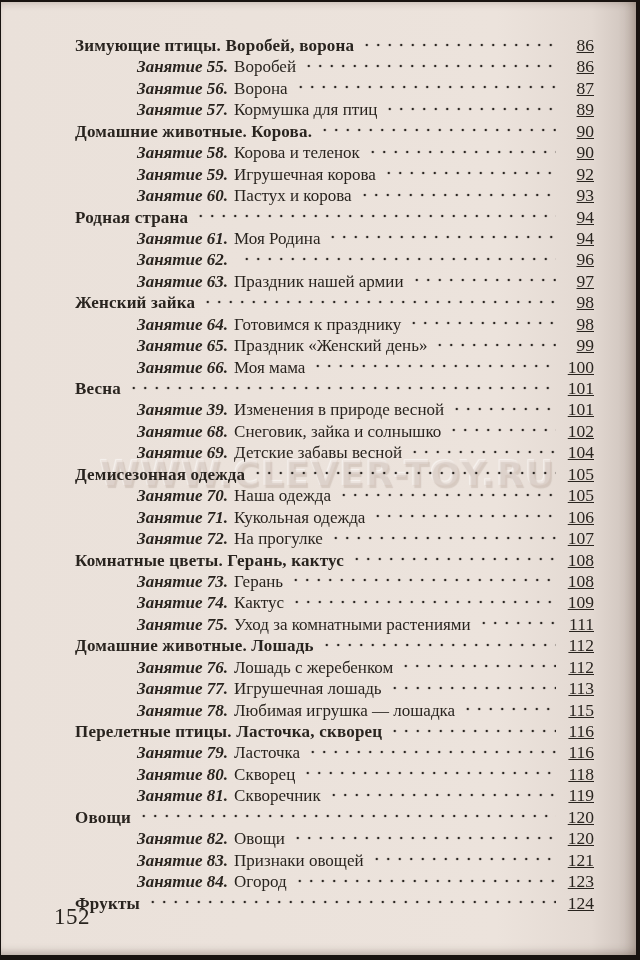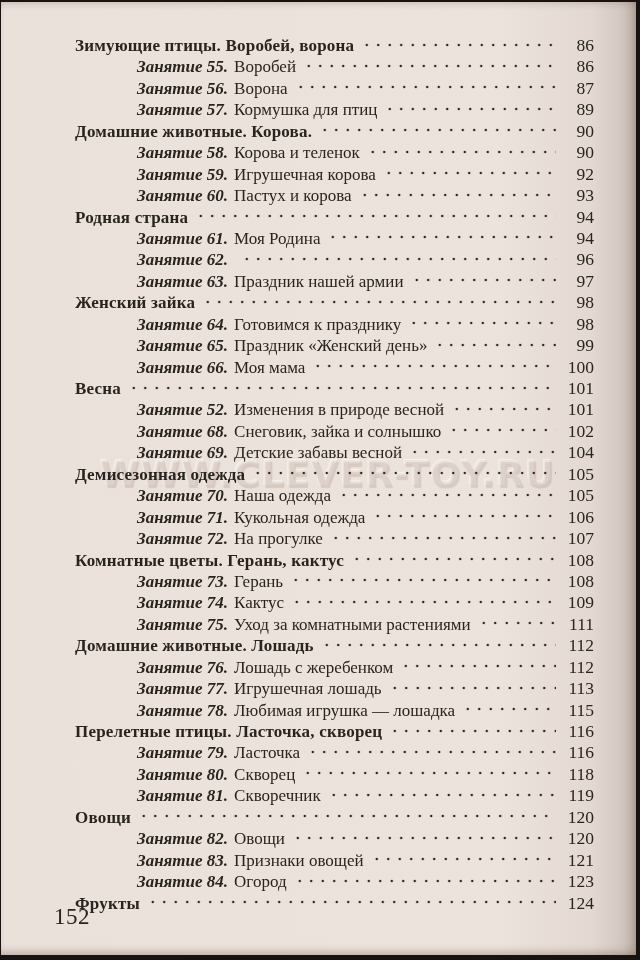--- a/index.html
+++ b/index.html
@@ -35,20 +35,21 @@
     height:13px;               
     margin:0 4px 0 7px;
     background-image:radial-gradient(circle,#2b2622 1.25px,rgba(0,0,0,0) 1.55px);
     background-size:11.5px 11.5px;
     background-repeat:repeat-x;
     background-position:left bottom 1px;
   }
   .pageref{
     flex:0 0 auto;min-width:34px;text-align:right;
     font-size:17.5px;
+    text-decoration:underline;
   }
   .watermark{
     position:absolute;top:451px;left:24px;right:6px;
     font-family:"DejaVu Sans",sans-serif;
     font-weight:bold;font-size:36px;letter-spacing:1px;
     text-align:center;
     color:rgba(214,198,188,0.28);
     text-shadow:1px 2px 1px rgba(120,95,80,0.18), -1px -1px 1px rgba(255,255,255,0.55);
     pointer-events:none;
   }
@@ -153,21 +154,21 @@
         <span class="title">Моя мама</span>
         <span class="dots"></span>
         <span class="pageref">100</span>
       </div>
       <div class="row section">
         <span class="label">Весна</span>
         <span class="dots"></span>
         <span class="pageref">101</span>
       </div>
       <div class="row lesson">
-        <span class="label">Занятие 52.</span>
+        <span class="label">Занятие 39.</span>
         <span class="title">Изменения в природе весной</span>
         <span class="dots"></span>
         <span class="pageref">101</span>
       </div>
       <div class="row lesson">
         <span class="label">Занятие 68.</span>
         <span class="title">Снеговик, зайка и солнышко</span>
         <span class="dots"></span>
         <span class="pageref">102</span>
       </div>

